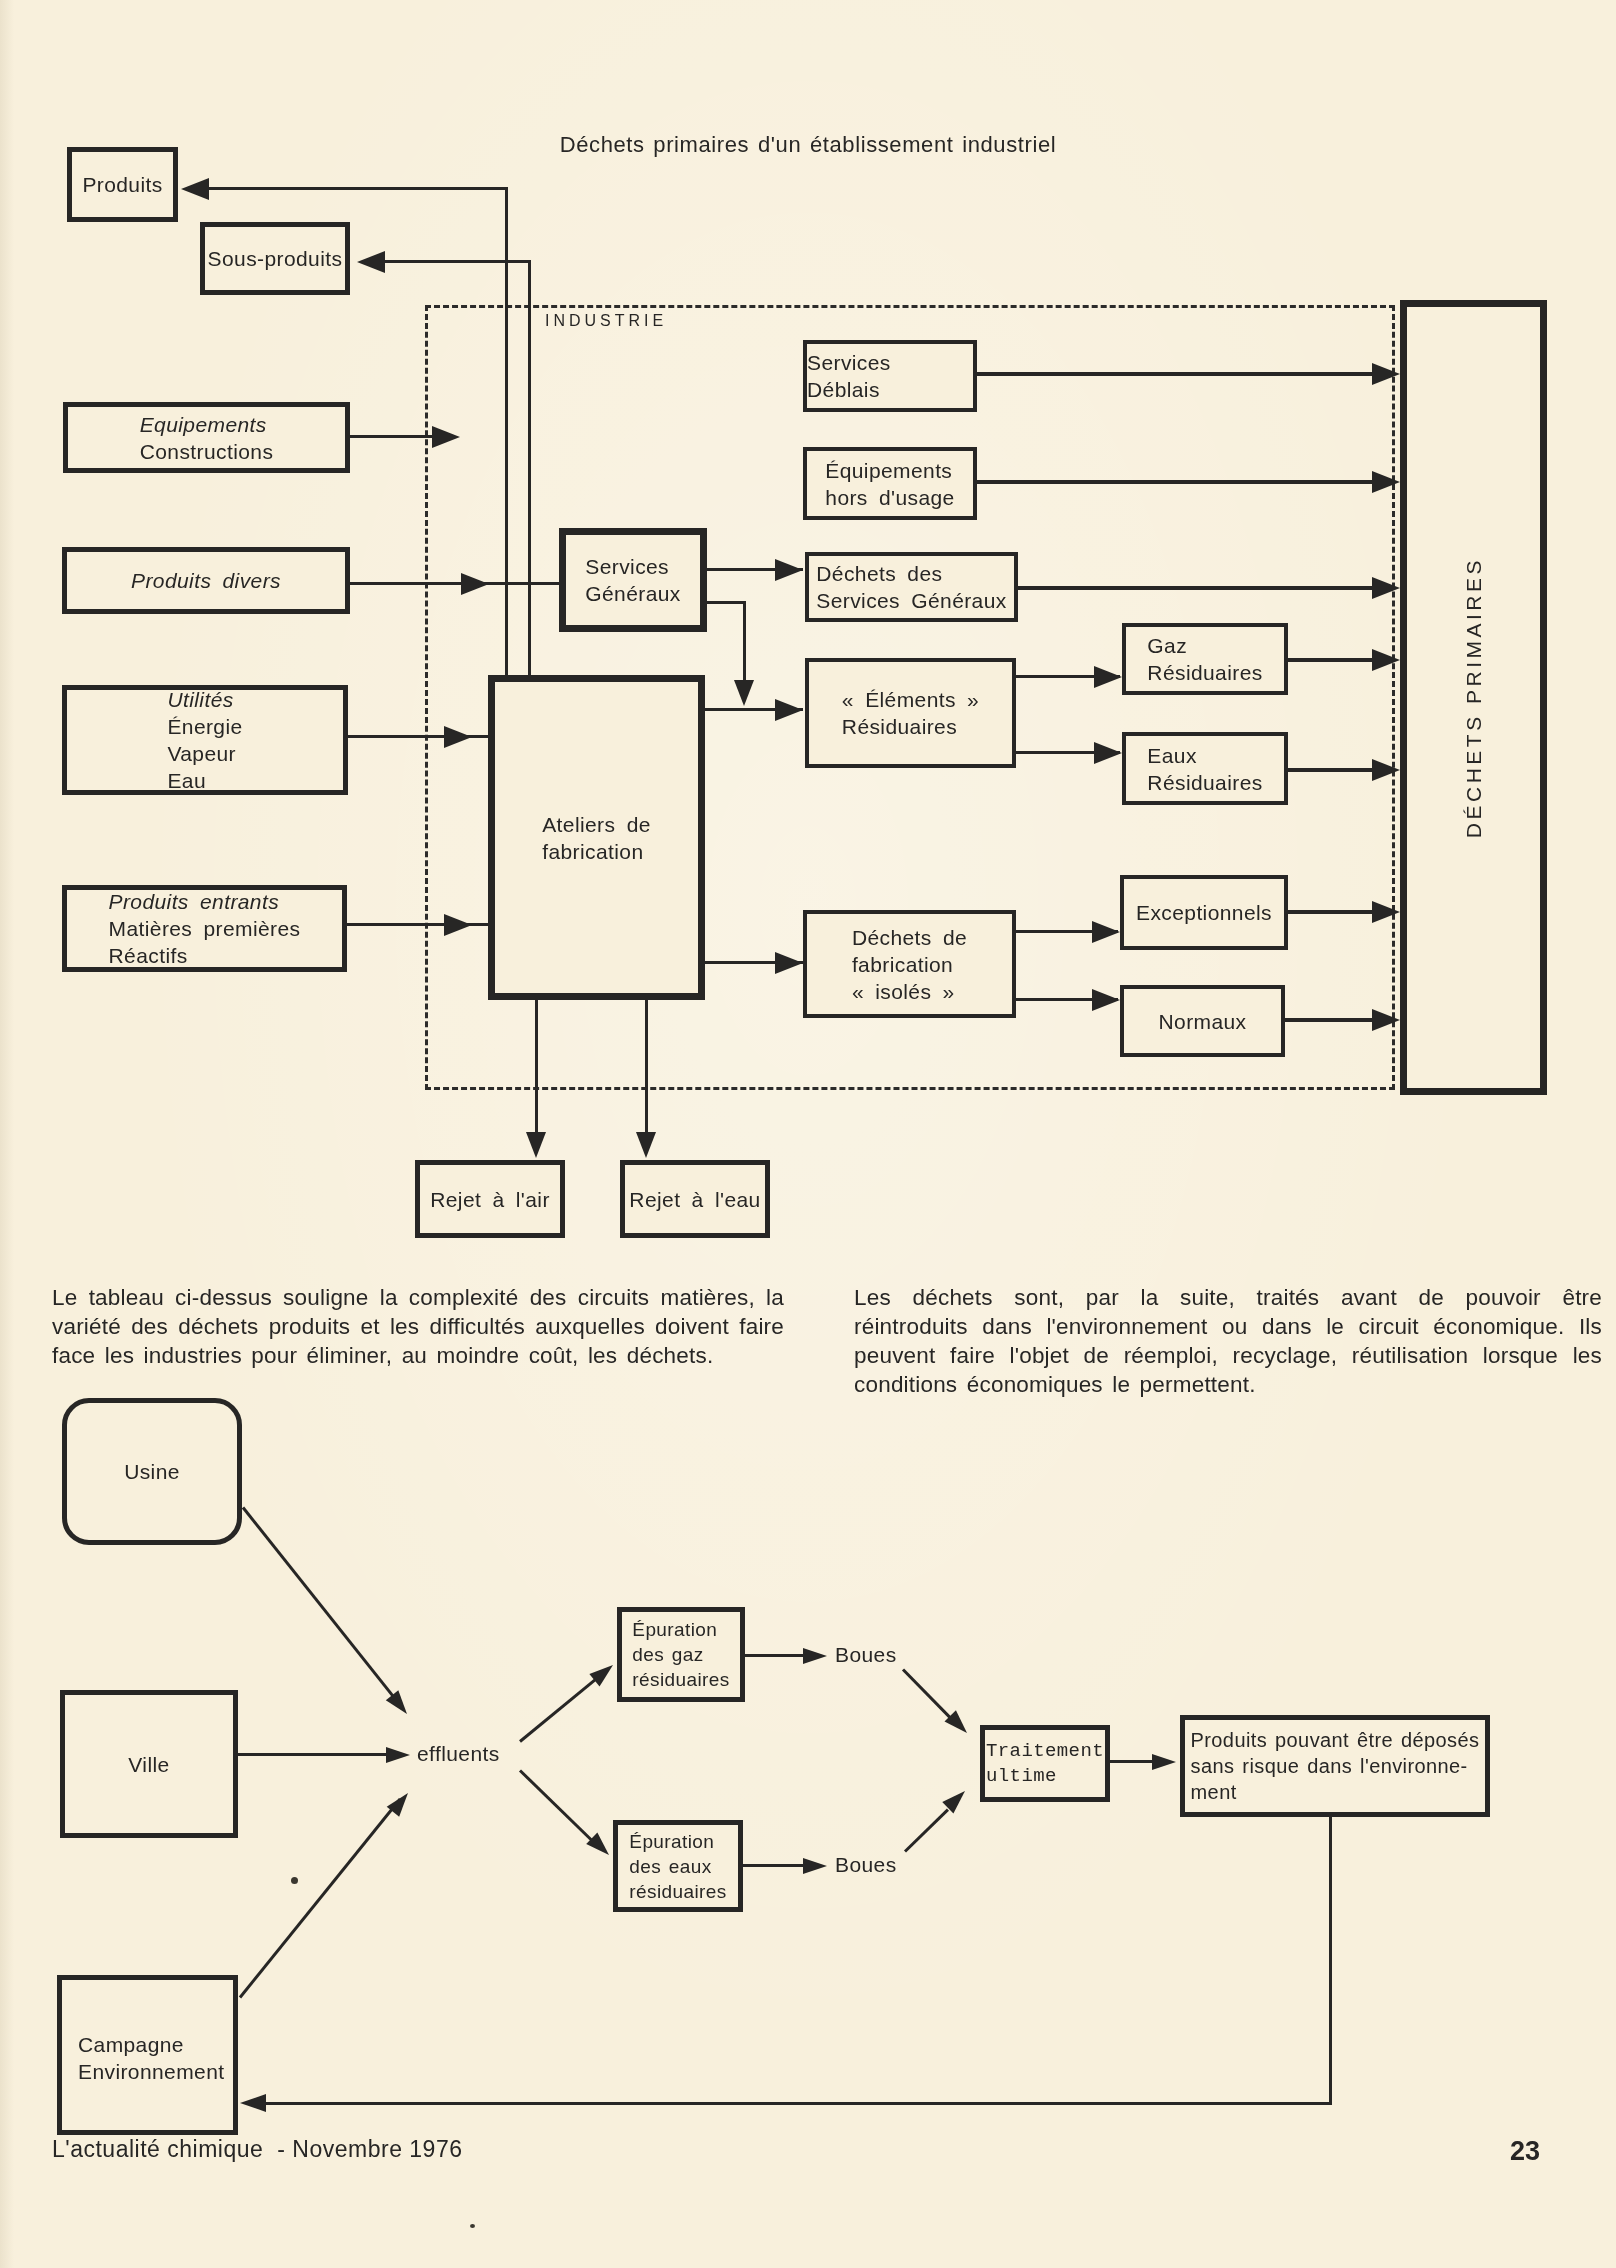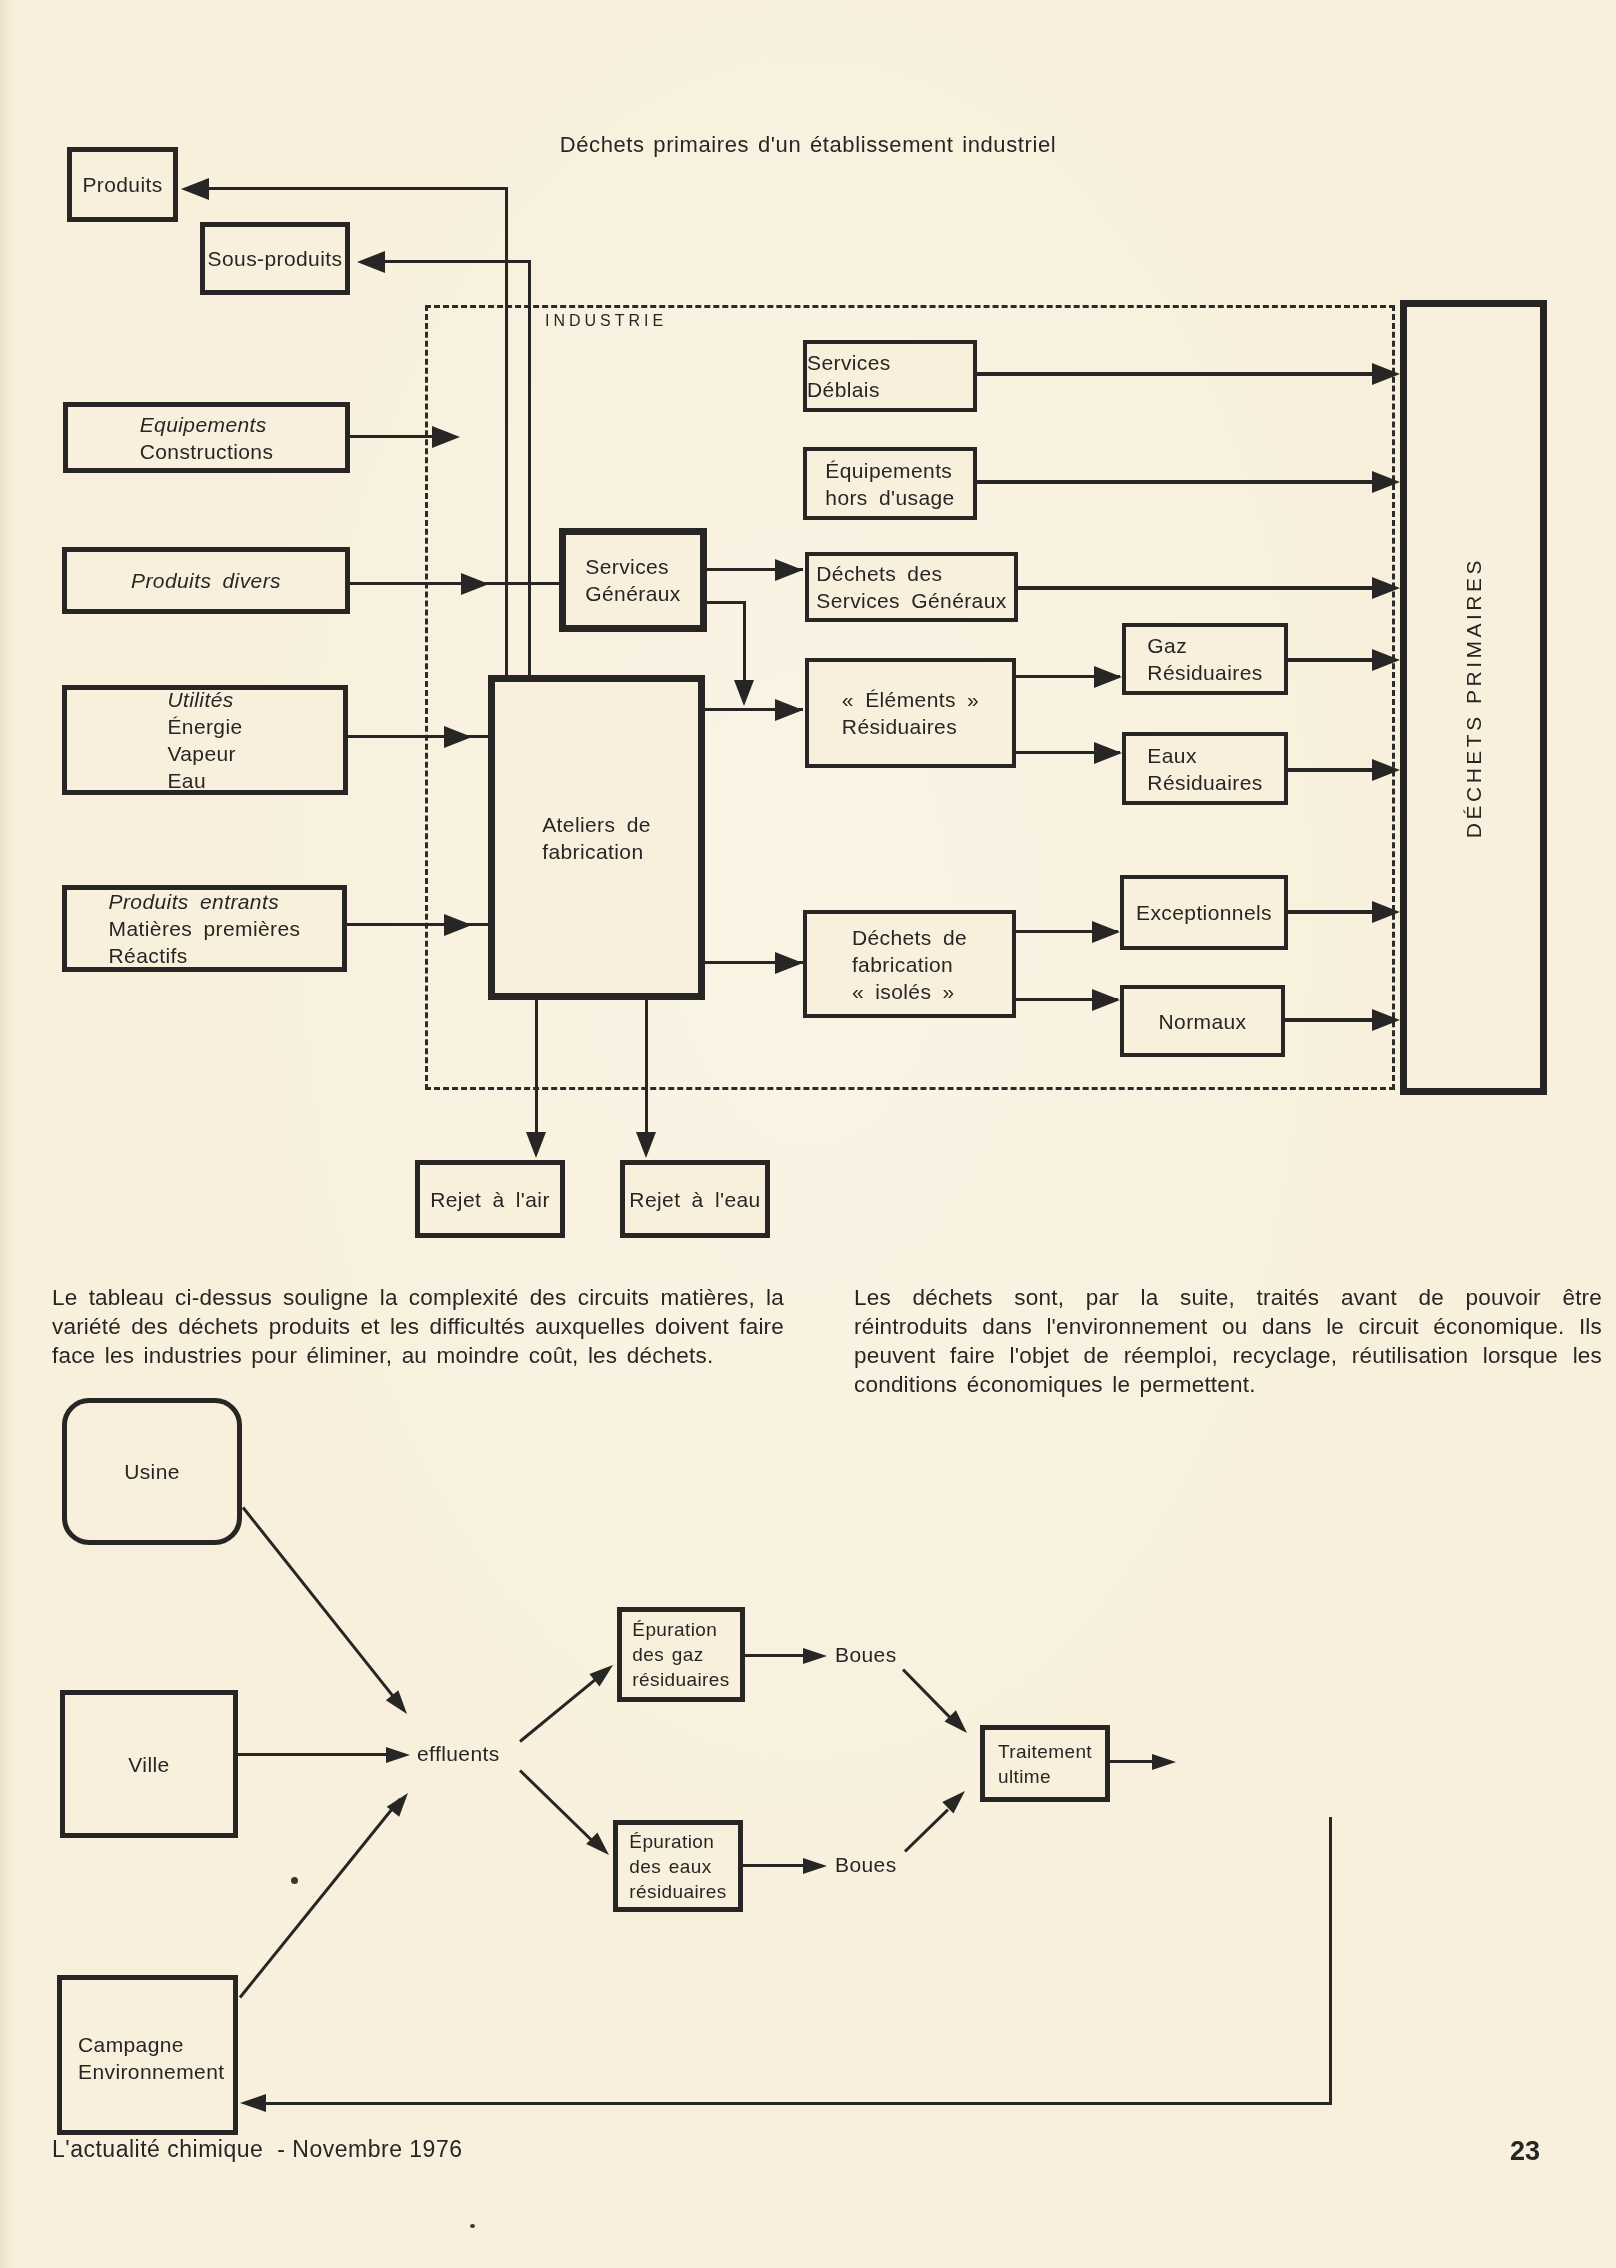--- a/index.html
+++ b/index.html
@@ -301,28 +301,33 @@
   <div class="ln" style="left:743px;top:1864px;width:62px;height:3px;"></div>
   <div class="ah ah-rs" style="left:803px;top:1858px;"></div>
   <div class="flabel" style="left:835px;top:1853px;">Boues</div>
 
   <div class="ln diag" style="left:903px;top:1668px;width:67px;transform:rotate(45.6deg);"></div>
   <div class="ah ah-rs" style="left:943px;top:1725px;transform:rotate(45.6deg);"></div>
 
   <div class="ln diag" style="left:905px;top:1850px;width:60px;transform:rotate(-44.3deg);"></div>
   <div class="ah ah-rs" style="left:941px;top:1783px;transform:rotate(-44.3deg);"></div>
 
-  <div class="fbox b5 sm" style="left:980px;top:1725px;width:130px;height:77px;">
+  <div class="fbox b5 sm" style="left:980px;top:1725px;width:130px;height:77px;font-family:Liberation Mono, monospace;">
     <span class="box-label">Traitement
 ultime</span>
   </div>
 
   <div class="ln" style="left:1110px;top:1760px;width:44px;height:3px;"></div>
   <div class="ah ah-rs" style="left:1152px;top:1754px;"></div>
 
+  <div class="fbox b5 sm" style="left:1180px;top:1715px;width:310px;height:102px;">
+    <span class="box-label" style="font-size:20px;line-height:26px;">Produits pouvant être déposés
+sans risque dans l'environne-
+ment</span>
+  </div>
 
   <div class="ln" style="left:1329px;top:1817px;width:3px;height:287px;"></div>
   <div class="ln" style="left:264px;top:2102px;width:1068px;height:3px;"></div>
   <div class="ah ah-ls" style="left:240px;top:2094px;"></div>
 
   <div class="speck" style="left:291px;top:1877px;width:7px;height:7px;"></div>
   <div class="speck" style="left:470px;top:2224px;width:5px;height:4px;"></div>
 
   <div class="footer" style="left:52px;top:2136px;position:absolute;">
     <span class="it">L'actualité chimique</span><span class="reg">- Novembre 1976</span>

